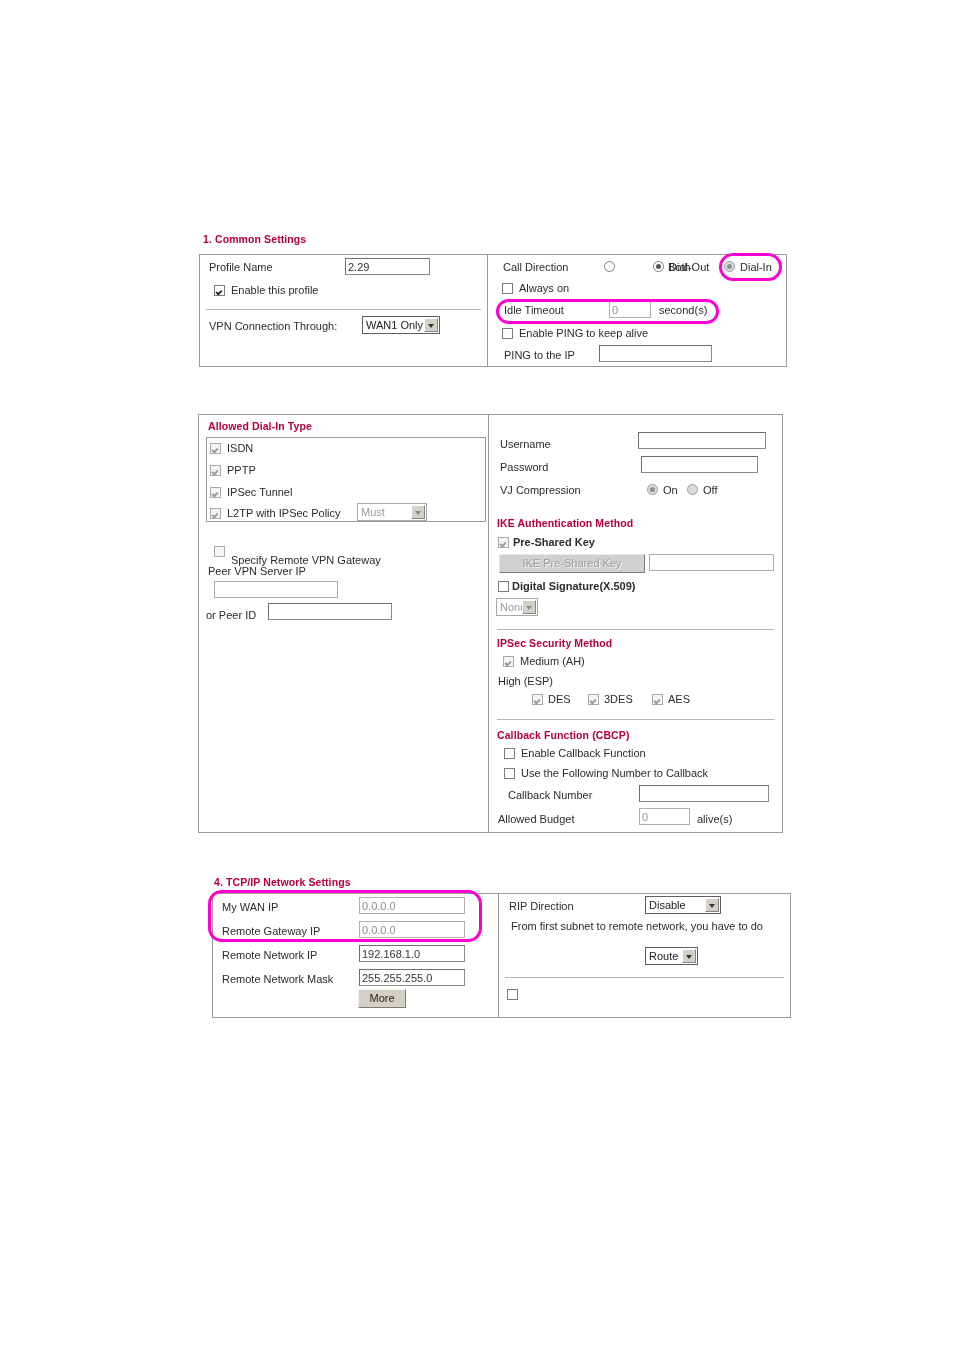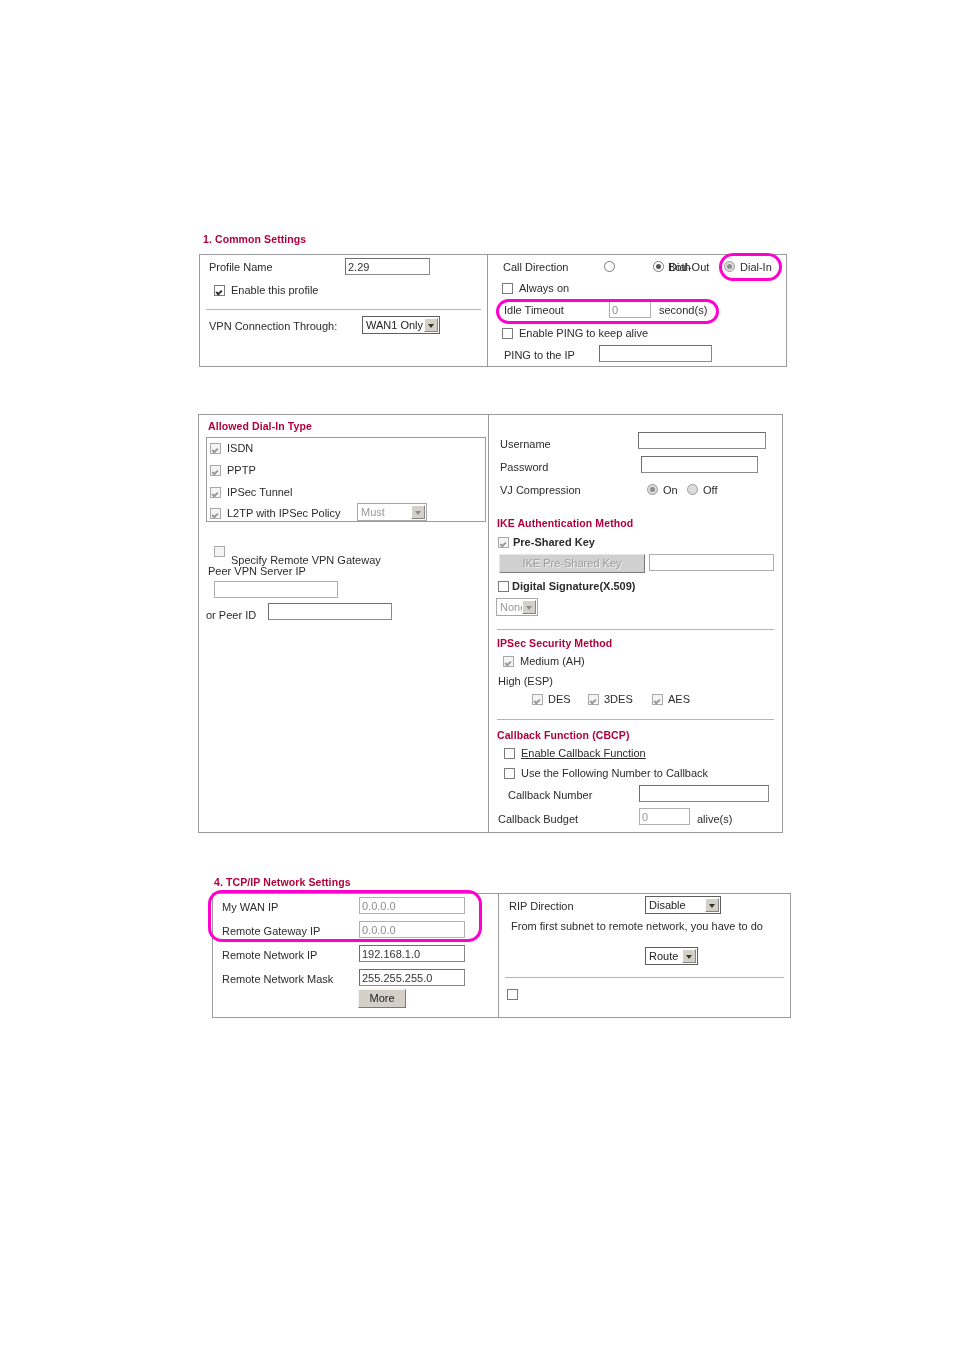--- a/index.html
+++ b/index.html
@@ -230,29 +230,29 @@
   <div class="lbl blur" style="left:604px;top:693px;">3DES</div>
 
   <div class="cb dis on blur" style="left:652px;top:694px;"></div>
   <div class="lbl blur" style="left:668px;top:693px;">AES</div>
 
   <div class="hdiv blur" style="left:497px;top:719px;width:277px;"></div>
 
   <div class="sec-head blur" style="left:497px;top:729px;">Callback Function (CBCP)</div>
 
   <div class="cb blur" style="left:504px;top:748px;"></div>
-  <div class="lbl blur" style="left:521px;top:747px;text-decoration:underline;">Enable Callback Function</div>
+  <div class="lbl blur" style="left:521px;top:747px;">Enable Callback Function</div>
 
   <div class="cb blur" style="left:504px;top:768px;"></div>
   <div class="lbl blur" style="left:521px;top:767px;">Use the Following Number to Callback</div>
 
   <div class="lbl blur" style="left:508px;top:789px;">Callback Number</div>
   <input class="tin blur" type="text" style="left: 639px; top: 785px; width: 130px;" value="">
 
-  <div class="lbl blur" style="left:498px;top:813px;">Callback Budget</div>
+  <div class="lbl blur" style="left:498px;top:813px;">Allowed Budget</div>
   <input class="tin blurred blur" type="text" style="left: 639px; top: 808px; width: 51px;" value="0">
   <div class="lbl blur" style="left:697px;top:813px;">alive(s)</div>
 
   <div class="sec-head" style="left:214px;top:876px;">4. TCP/IP Network Settings</div>
 
   <div class="panel" style="left:212px;top:893px;width:579px;height:125px;"></div>
   <div class="vdiv" style="left:498px;top:894px;height:123px;"></div>
 
   <div class="lbl" style="left:222px;top:901px;">My WAN IP</div>
   <input class="tin grey" type="text" style="left: 359px; top: 897px; width: 106px;" value="0.0.0.0">

